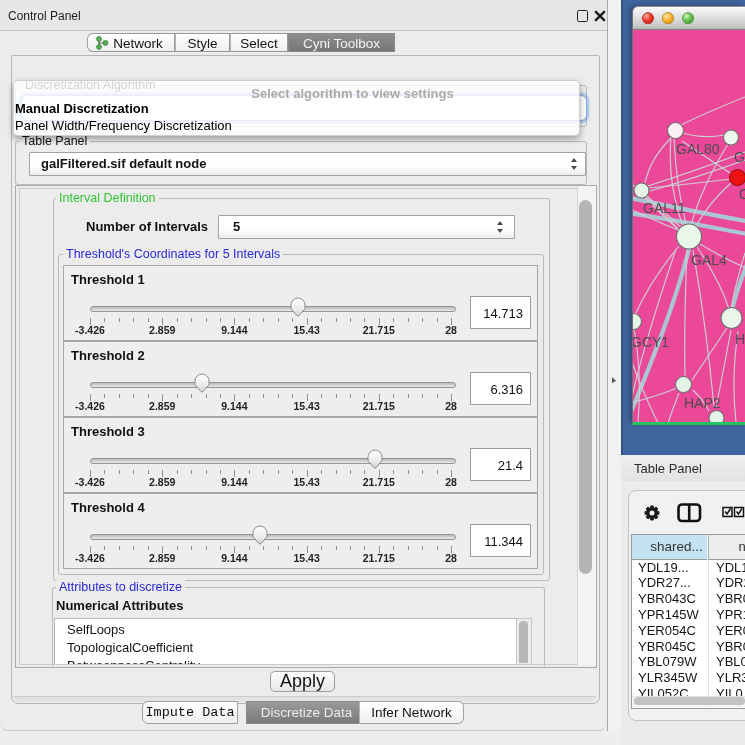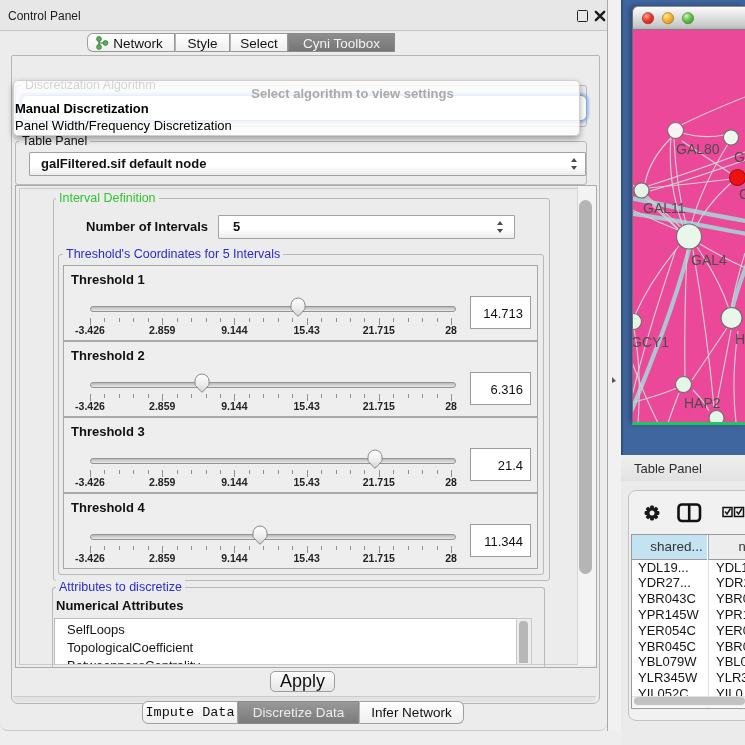--- a/index.html
+++ b/index.html
@@ -312,21 +312,21 @@
   </div>
   <div class="abs" style="left:516px;top:618px;width:14px;height:45px;background:#ededed;
        border:1px solid #c6c6c6;border-bottom:none;"></div>
   <div class="abs" style="left:519px;top:621px;width:8.5px;height:42px;background:#b7b7b7;border-radius:4px 4px 0 0;"></div>
 
   <div class="abs" style="left:270px;top:671px;width:63px;height:19px;border:1px solid #9d9d9d;
        border-radius:5px;background:linear-gradient(#fdfdfd,#e6e6e6);font-size:18px;color:#111;
        text-align:center;line-height:19px;">Apply</div>
 
   <div class="btab first" style="left:142px;width:96px;">Impute Data</div>
-  <div class="btab sel" style="left:238px;width:121px;">Discretize Data</div>
+  <div class="btab sel" style="left:246px;width:121px;">Discretize Data</div>
   <div class="btab last" style="left:359px;width:105px;">Infer Network</div>
 
   <div class="abs" style="left:13px;top:80px;width:565px;height:54px;background:rgba(255,255,255,0.80);
        border:1px solid #cfcfcf;border-radius:5px;box-shadow:0 3px 6px rgba(0,0,0,0.35);"></div>
   <div class="abs" style="left:13px;top:85.5px;width:679px;height:17px;text-align:center;
        font-size:13px;font-weight:bold;color:#aaaaaa;">Select algorithm to view settings</div>
   <div class="abs" style="left:15px;top:101px;font-size:13px;font-weight:bold;color:#000;">Manual Discretization</div>
   <div class="abs" style="left:15px;top:118px;font-size:13px;color:#000;">Panel Width/Frequency Discretization</div>
 
   <div class="abs" style="left:607px;top:0;width:14px;height:731px;background:#f1f1f1;

